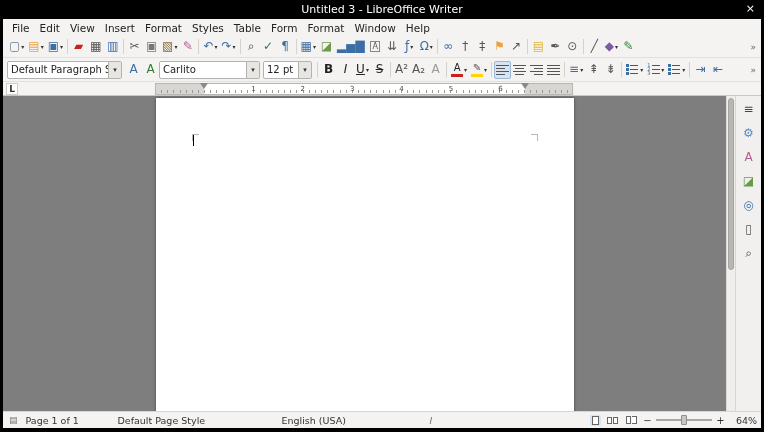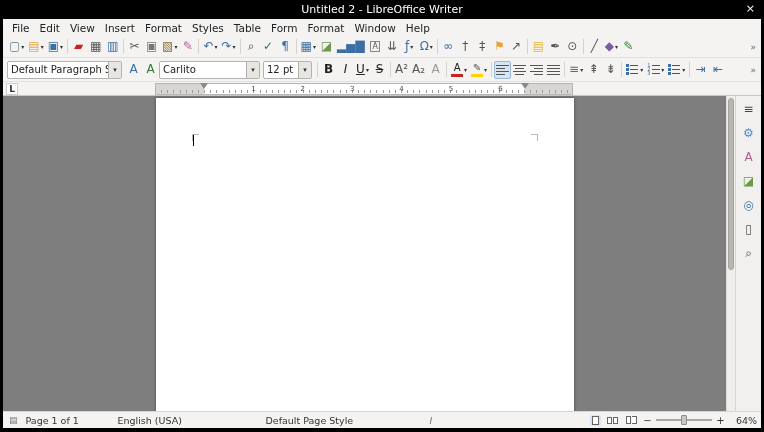--- a/index.html
+++ b/index.html
@@ -86,21 +86,21 @@
   .zbtn{font-size:10px;color:#333;width:9px;text-align:center}
   .ztrack{position:relative;width:56px;height:2px;background:#a9a7a4}
   .znotch{position:absolute;left:50%;top:-2px;width:1px;height:6px;background:#8a8886}
   .zthumb{position:absolute;left:50%;top:-4px;width:6px;height:10px;background:#c9c7c4;border:1px solid #908e8b;margin-left:-3px;border-radius:1px}
   .zlabel{width:28px;text-align:right}
 </style>
 </head>
 <body>
 
 <div class="titlebar">
-  <span>Untitled 2 - LibreOffice Writer</span>
+  <span>Untitled 3 - LibreOffice Writer</span>
   <span class="close-btn">×</span>
 </div>
 
 <div class="window">
 
   <div class="menubar">
       <span class="menu-item">File</span>
       <span class="menu-item">Edit</span>
       <span class="menu-item">View</span>
       <span class="menu-item">Insert</span>
@@ -432,22 +432,22 @@
         <span class="sb-btn" style="color: rgb(106, 154, 74);">◪</span>
         <span class="sb-btn" style="color: rgb(59, 110, 165);">◎</span>
         <span class="sb-btn" style="color: rgb(85, 85, 85);">▯</span>
         <span class="sb-btn" style="color: rgb(85, 85, 85);">⌕</span>
       </div>
   </div>
 
   <div class="statusbar">
     <span class="sseg-mod">▤</span>
     <span class="sseg sseg-page">Page 1 of 1</span>
+    <span class="sseg sseg-style">Default Page Style</span>
     <span class="sseg sseg-lang">English (USA)</span>
-    <span class="sseg sseg-style">Default Page Style</span>
     <span class="sseg sseg-sel">I</span>
 
     <span class="sright">
       <span class="viewbtn active">
           <span class="vp s"></span>
         </span>
       <span class="viewbtn">
           <span class="vp m"></span>
           <span class="vp m"></span>
         </span>

